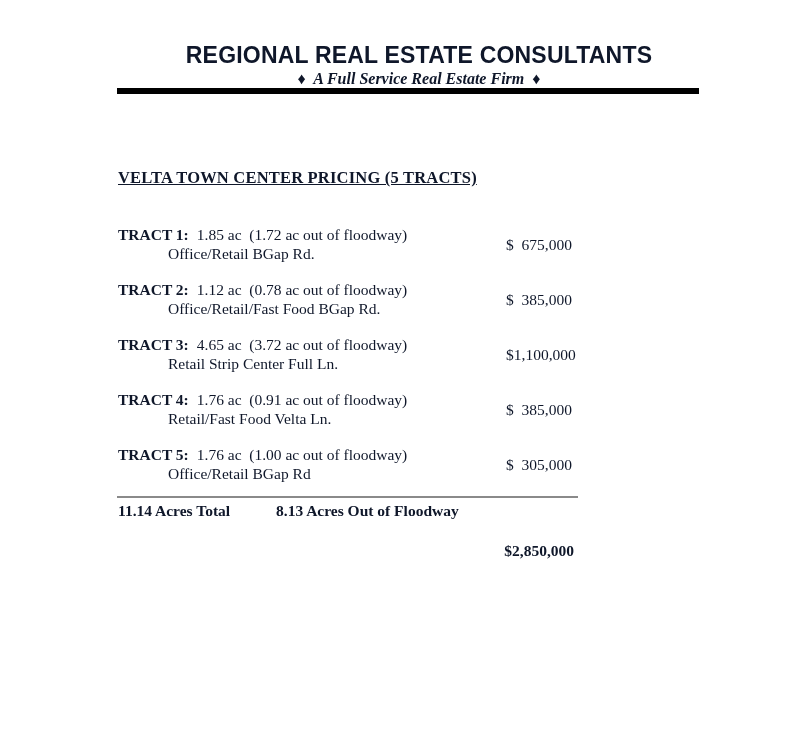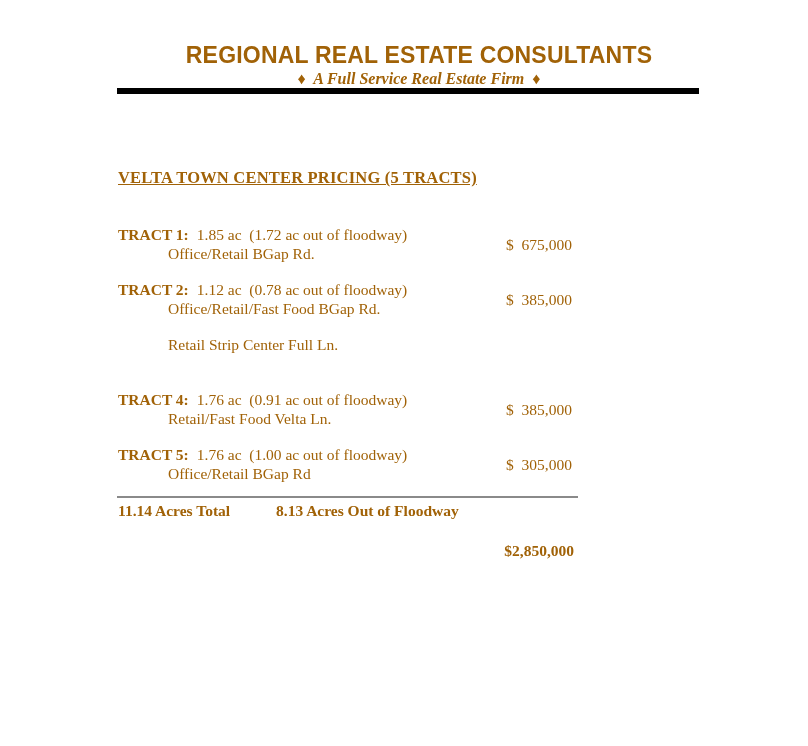--- a/index.html
+++ b/index.html
@@ -6,21 +6,21 @@
     margin: 0;
     padding: 0;
     background: #ffffff;
   }
   .page {
     position: relative;
     width: 808px;
     height: 746px;
     background: #ffffff;
     font-family: "Liberation Serif", serif;
-    color: #a16207;
+    color: #0f172a;
     overflow: hidden;
   }
   
   .letterhead {
     position: absolute;
     left: 117px;
     top: 42px;
     width: 582px;
     text-align: center;
   }
@@ -139,20 +139,21 @@
       <div class="line1"><span class="label">TRACT 1:</span><span class="details">1.85 ac  (1.72 ac out of floodway)</span><span class="price">$  675,000</span></div>
       <div class="description">Office/Retail BGap Rd.</div>
     </div>
 
     <div class="tract">
       <div class="line1"><span class="label">TRACT 2:</span><span class="details">1.12 ac  (0.78 ac out of floodway)</span><span class="price">$  385,000</span></div>
       <div class="description">Office/Retail/Fast Food BGap Rd.</div>
     </div>
 
     <div class="tract">
+      <div class="line1"><span class="label">TRACT 3:</span><span class="details">4.65 ac  (3.72 ac out of floodway)</span><span class="price">$1,100,000</span></div>
       <div class="description">Retail Strip Center Full Ln.</div>
     </div>
 
     <div class="tract">
       <div class="line1"><span class="label">TRACT 4:</span><span class="details">1.76 ac  (0.91 ac out of floodway)</span><span class="price">$  385,000</span></div>
       <div class="description">Retail/Fast Food Velta Ln.</div>
     </div>
 
     <div class="tract">
       <div class="line1"><span class="label">TRACT 5:</span><span class="details">1.76 ac  (1.00 ac out of floodway)</span><span class="price">$  305,000</span></div>

